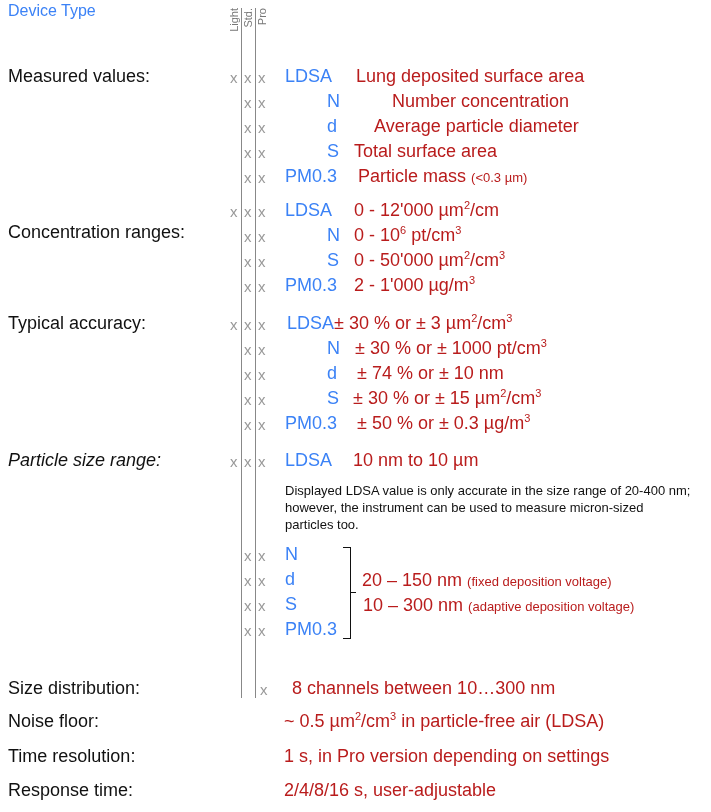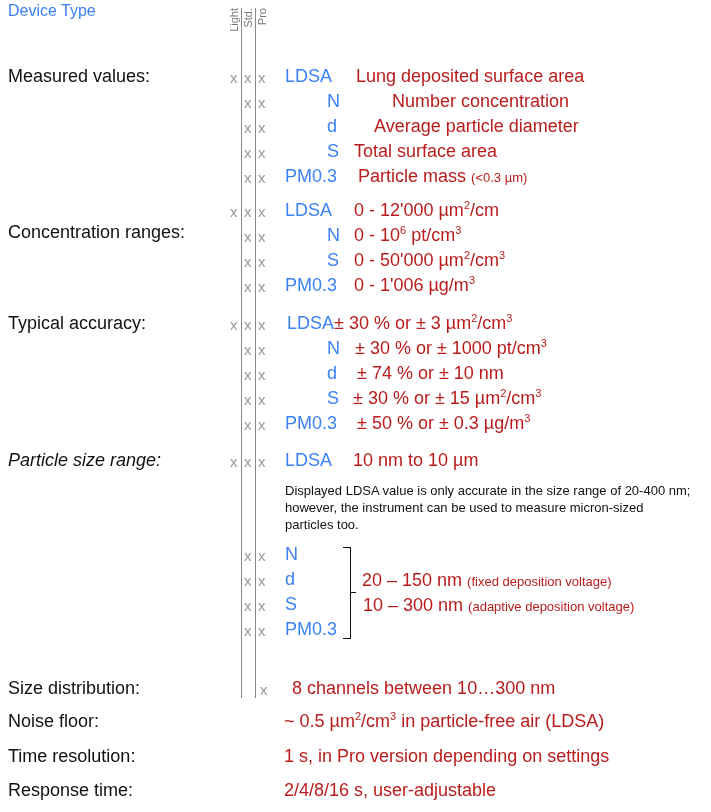--- a/index.html
+++ b/index.html
@@ -76,21 +76,21 @@
   <span class="val" style="left:354px; top:225px;"><span>0 - 10</span><sup>6</sup><span> pt/cm</span><sup>3</sup></span>
 
   <span class="x" style="left:244px; top:253px;">x</span>
   <span class="x" style="left:258px; top:253px;">x</span>
   <span class="key" style="left:327px; top:250px;">S</span>
   <span class="val" style="left:354px; top:250px;"><span>0 - 50'000 µm</span><sup>2</sup><span>/cm</span><sup>3</sup></span>
 
   <span class="x" style="left:244px; top:278px;">x</span>
   <span class="x" style="left:258px; top:278px;">x</span>
   <span class="key" style="left:285px; top:275px;">PM0.3</span>
-  <span class="val" style="left:354px; top:275px;"><span>0 - 1'006 µg/m</span><sup>3</sup></span>
+  <span class="val" style="left:354px; top:275px;"><span>2 - 1'000 µg/m</span><sup>3</sup></span>
 </div>
 
 <div class="abs label" style="top:313px;">Typical accuracy:</div>
 <div>
   <span class="x" style="left:230px; top:316px;">x</span>
   <span class="x" style="left:244px; top:316px;">x</span>
   <span class="x" style="left:258px; top:316px;">x</span>
   <span class="key" style="left:287px; top:313px;">LDSA</span>
   <span class="val" style="left:334px; top:313px;text-align:center;"><span>± 30 % or ± 3 µm</span><sup>2</sup><span>/cm</span><sup>3</sup></span>
 

